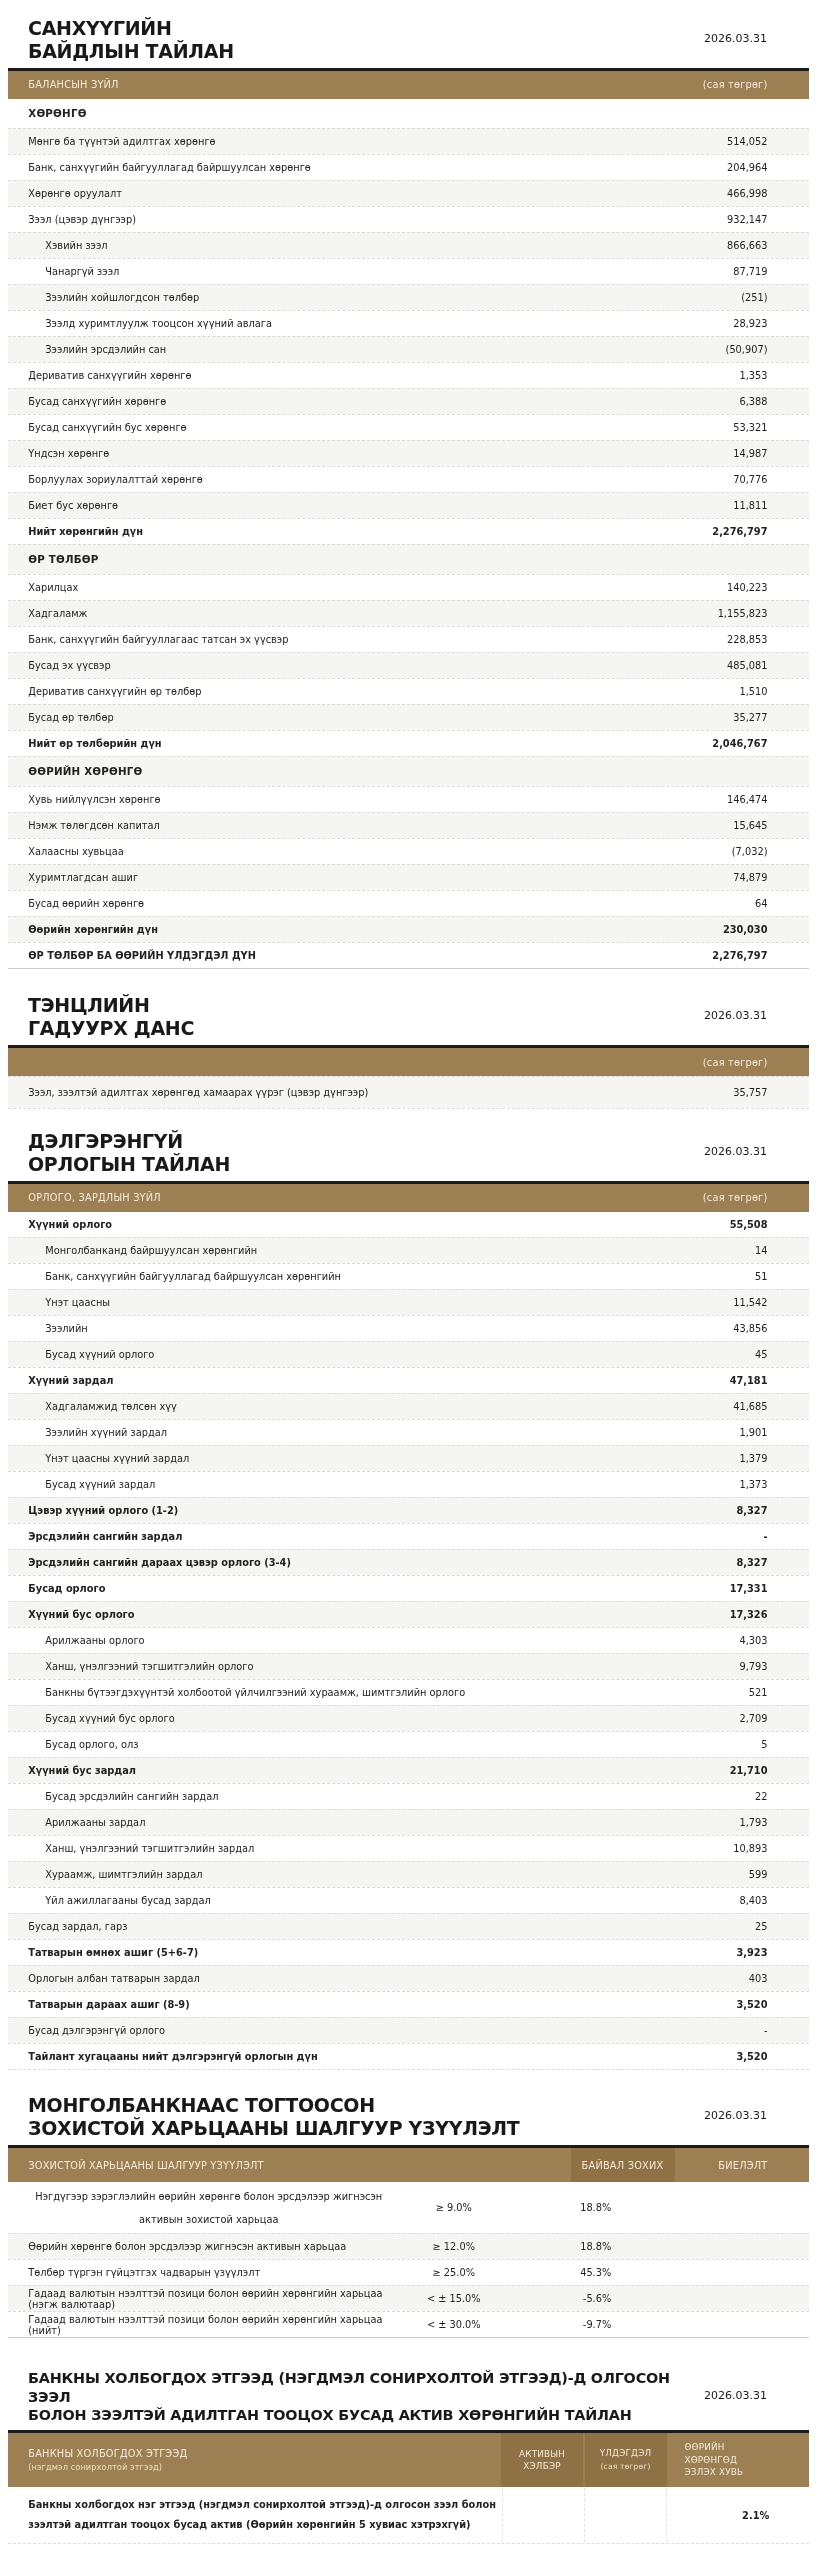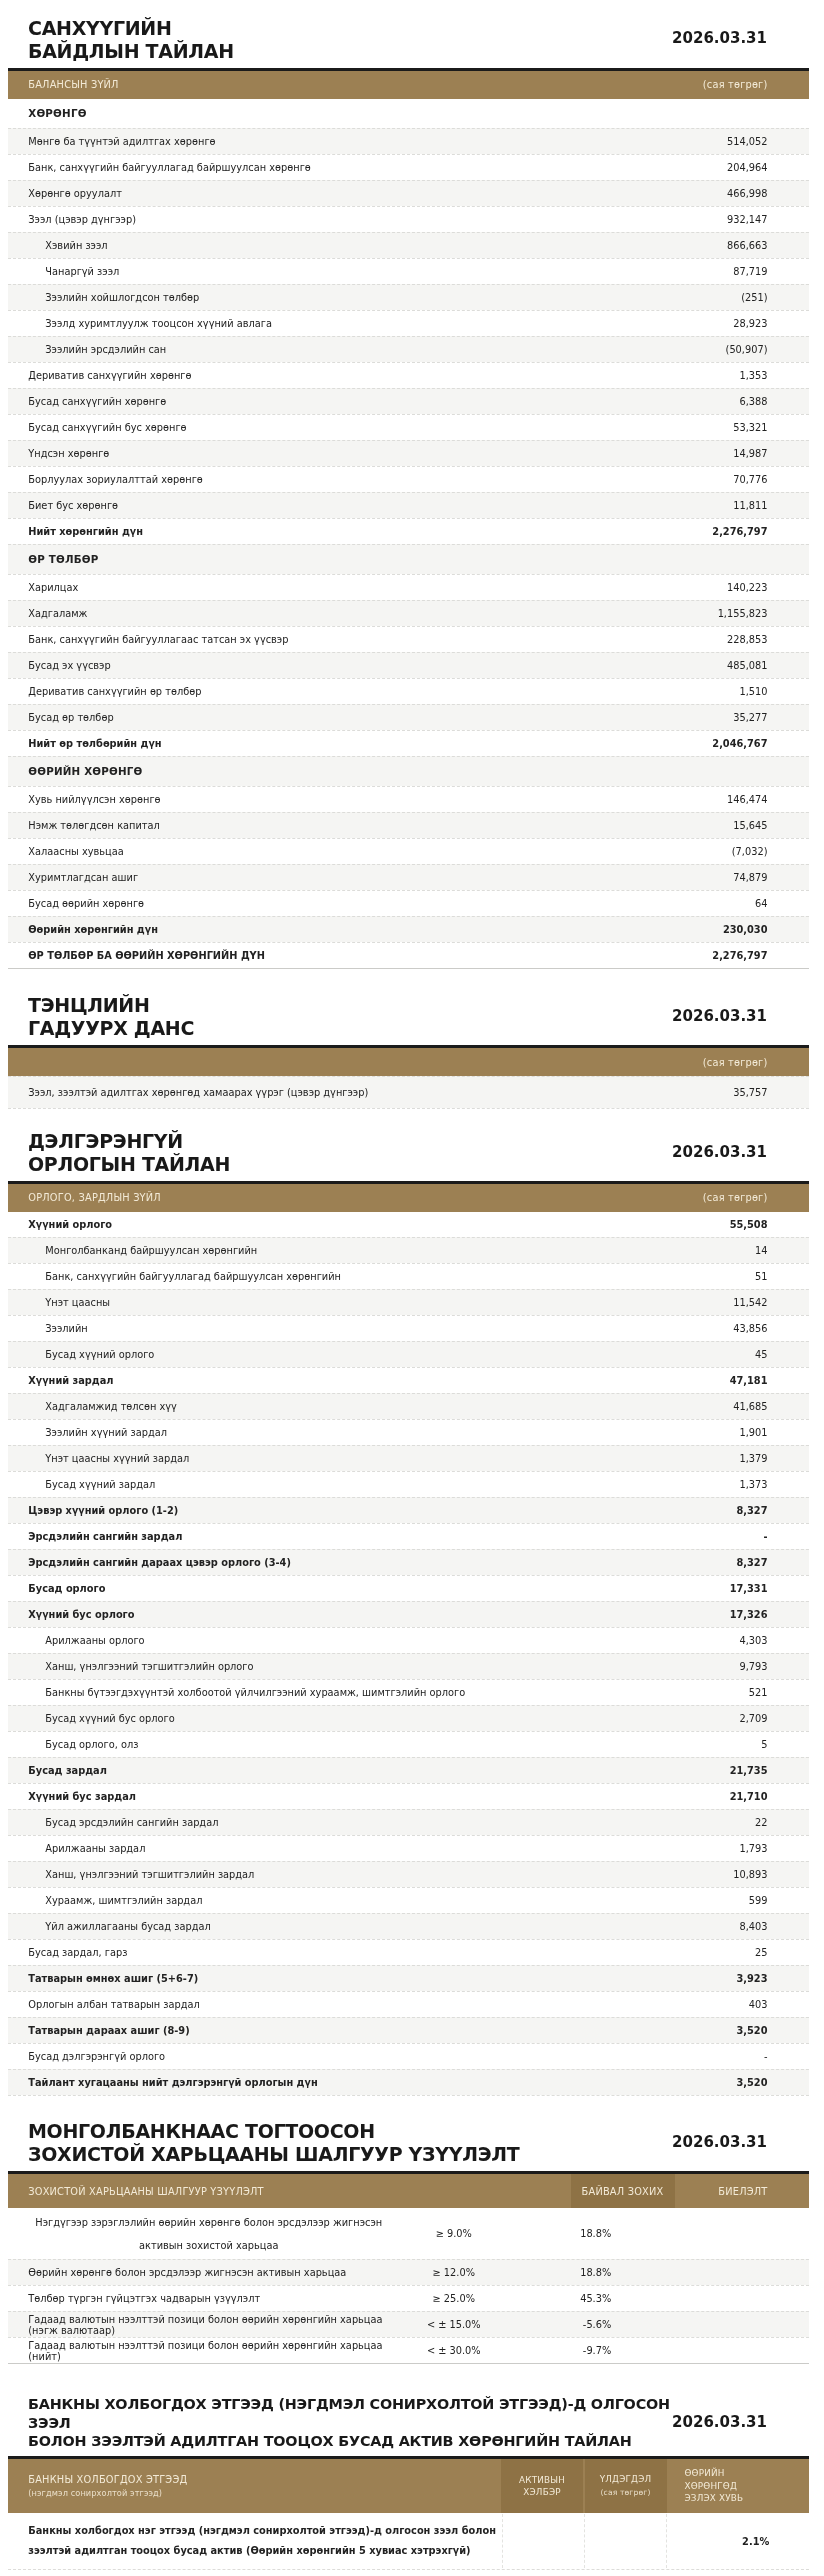--- a/index.html
+++ b/index.html
@@ -11,21 +11,21 @@
   }
   .page{padding-top:16.5px;}
   section{display:block;}
   .sec-head{
     display:flex;justify-content:space-between;align-items:center;
     margin:0 57px 5.2px 28px;
   }
   .sec-title{margin:0;font-weight:700;color:#191919;letter-spacing:-0.3px;}
   .sec-title .tl{display:block;font-size:19px;line-height:23px;}
   .sec-title.small .tl{font-size:14.4px;line-height:18.5px;letter-spacing:-0.2px;}
-  .sec-date{font-size:15px;font-weight:700;color:#191919;white-space:nowrap;padding-bottom:2.1px;}
+  .sec-date{font-size:11px;font-weight:400;color:#191919;white-space:nowrap;padding-bottom:2.1px;}
 
   .tbl{margin:0 15.5px 0 7.7px;}
   .topline{height:3.1px;background:#1b1b1b;}
   .bar{
     background:#9c8053;height:28px;display:flex;align-items:center;
     padding:0 41px 0 20.6px;color:#f3ead7;font-size:9.8px;letter-spacing:0.2px;
   }
   .bar-label{flex:1;}
   .bar-unit{white-space:nowrap;}
 
@@ -227,21 +227,21 @@
           </div>
           <div class="row">
             <span class="lab">Бусад өөрийн хөрөнгө</span>
             <span class="v-num">64</span>
           </div>
           <div class="row bold">
             <span class="lab">Өөрийн хөрөнгийн дүн</span>
             <span class="v-num">230,030</span>
           </div>
           <div class="row bold">
-            <span class="lab">ӨР ТӨЛБӨР БА ӨӨРИЙН ХӨРӨНГИЙН ДҮН</span>
+            <span class="lab">ӨР ТӨЛБӨР БА ӨӨРИЙН ҮЛДЭГДЭЛ ДҮН</span>
             <span class="v-num">2,276,797</span>
           </div>
         </div>
     </div>
   </section>
 
   <section class="gap-s2 off">
     <div class="sec-head">
       <h1 class="sec-title">
         <span class="tl">ТЭНЦЛИЙН</span>
@@ -355,24 +355,20 @@
             <span class="lab">Банкны бүтээгдэхүүнтэй холбоотой үйлчилгээний хураамж, шимтгэлийн орлого</span>
             <span class="v-num">521</span>
           </div>
           <div class="row indent">
             <span class="lab">Бусад хүүний бус орлого</span>
             <span class="v-num">2,709</span>
           </div>
           <div class="row indent">
             <span class="lab">Бусад орлого, олз</span>
             <span class="v-num">5</span>
-          </div>
-          <div class="row bold">
-            <span class="lab">Бусад зардал</span>
-            <span class="v-num">21,735</span>
           </div>
           <div class="row bold">
             <span class="lab">Хүүний бус зардал</span>
             <span class="v-num">21,710</span>
           </div>
           <div class="row indent">
             <span class="lab">Бусад эрсдэлийн сангийн зардал</span>
             <span class="v-num">22</span>
           </div>
           <div class="row indent">

